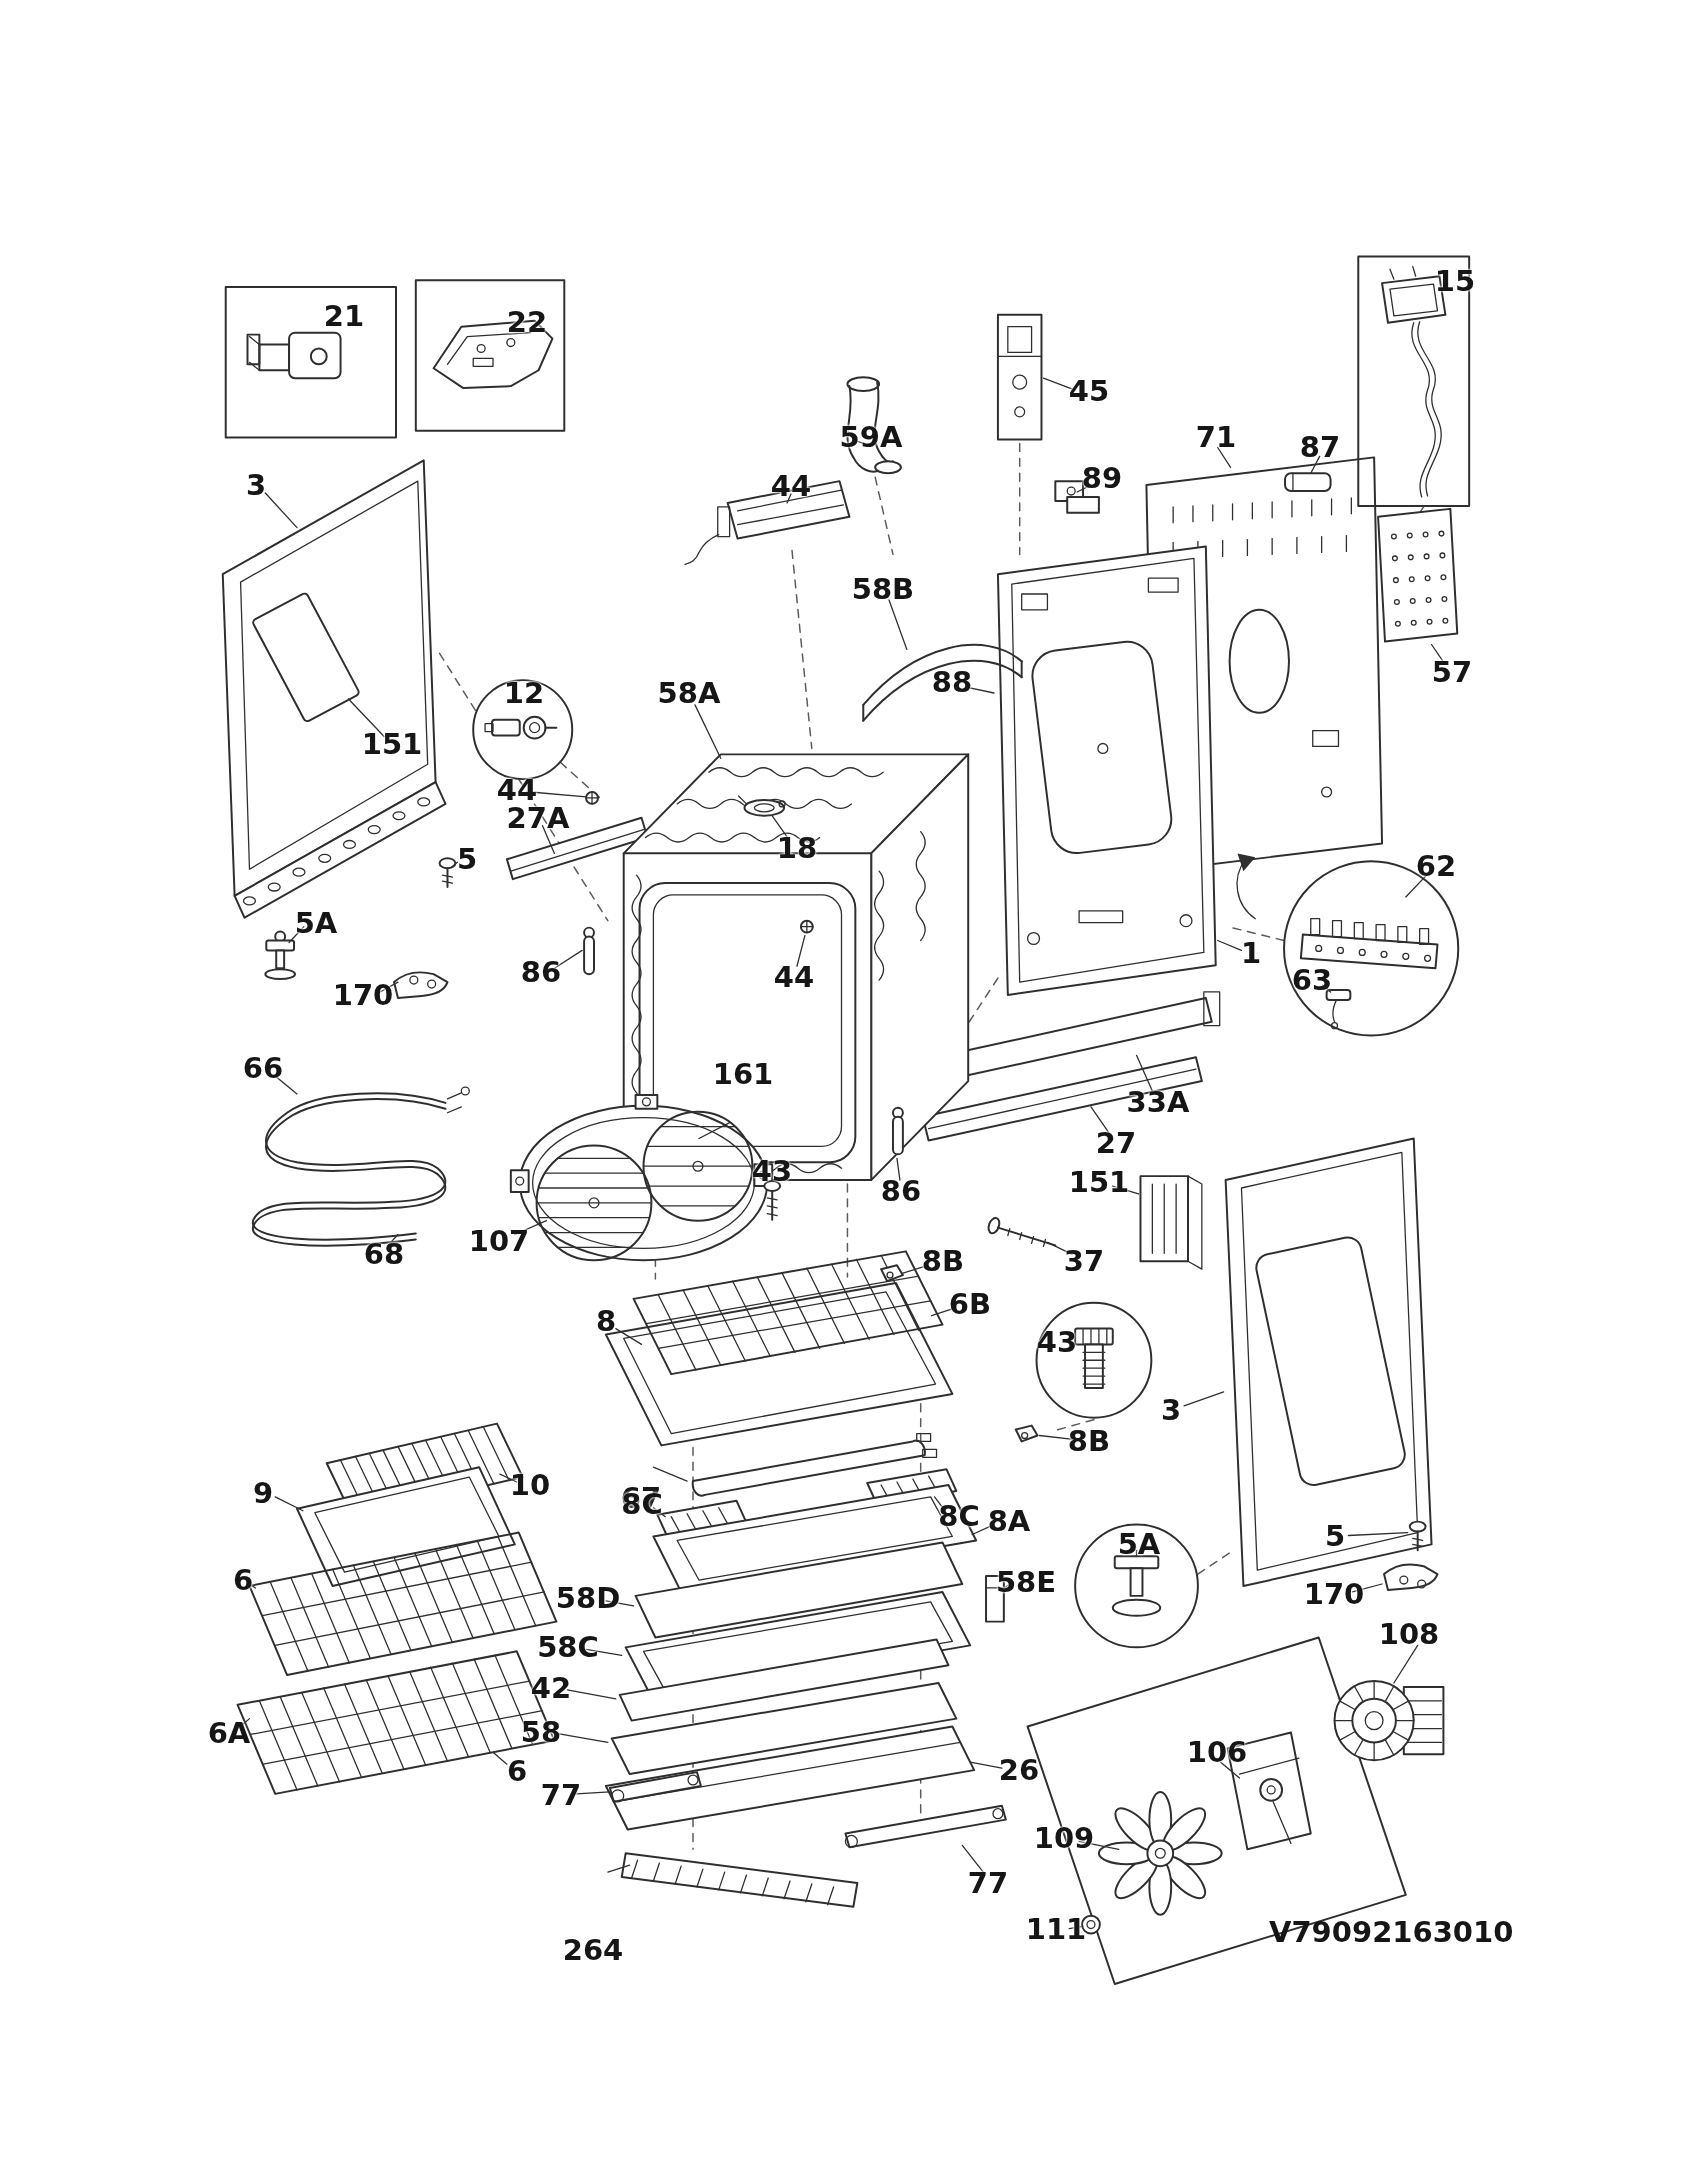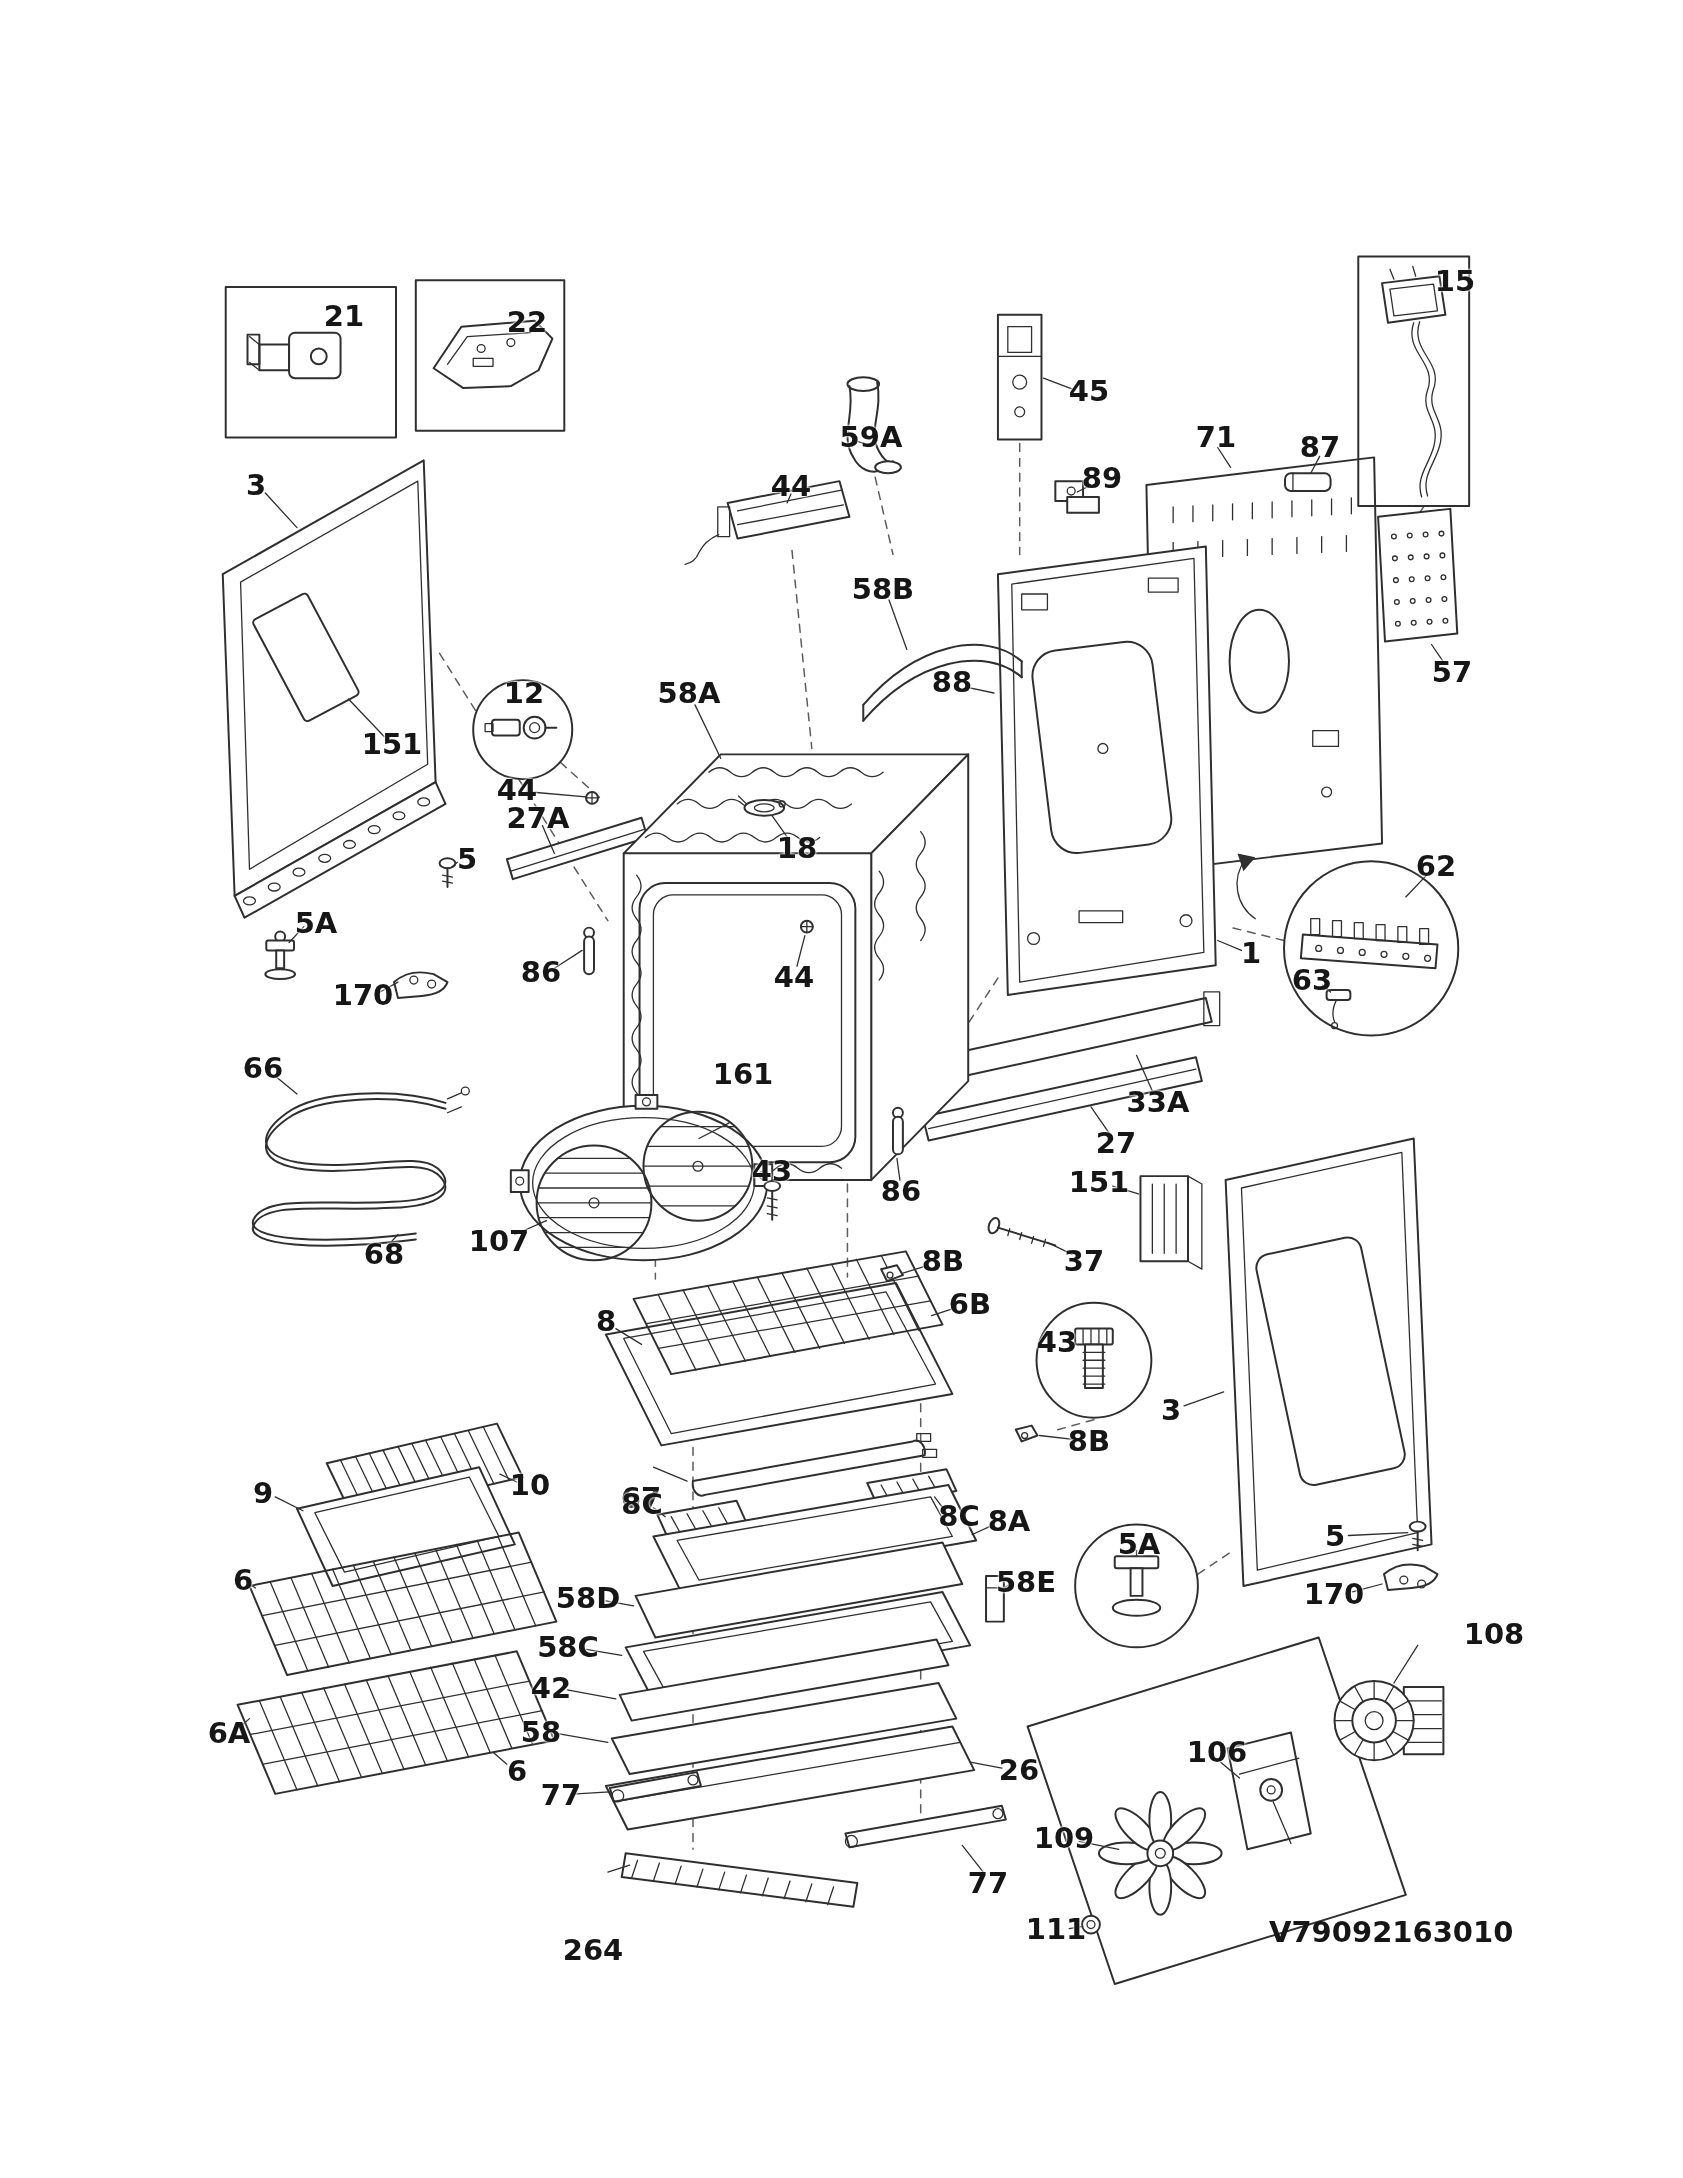--- a/index.html
+++ b/index.html
@@ -727,21 +727,21 @@
       <div class="part-label" style="left: 1026px; top: 1582px;">58E</div>
       <div class="part-label" style="left: 588px; top: 1598px;">58D</div>
       <div class="part-label" style="left: 568px; top: 1647px;">58C</div>
       <div class="part-label" style="left: 551px; top: 1688px;">42</div>
       <div class="part-label" style="left: 541px; top: 1732px;">58</div>
       <div class="part-label" style="left: 1019px; top: 1770px;">26</div>
       <div class="part-label" style="left: 561px; top: 1795px;">77</div>
       <div class="part-label" style="left: 593px; top: 1950px;">264</div>
       <div class="part-label" style="left: 988px; top: 1883px;">77</div>
       <div class="part-label" style="left: 1217px; top: 1752px;">106</div>
-      <div class="part-label" style="left: 1494px; top: 1634px;">108</div>
+      <div class="part-label" style="left: 1409px; top: 1634px;">108</div>
       <div class="part-label" style="left: 1064px; top: 1838px;">109</div>
       <div class="part-label" style="left: 1056px; top: 1929px;">111</div>
     </div>
 
 <div class="part-code">V79092163010</div>
 
 </div>
 
 
 </body></html>

